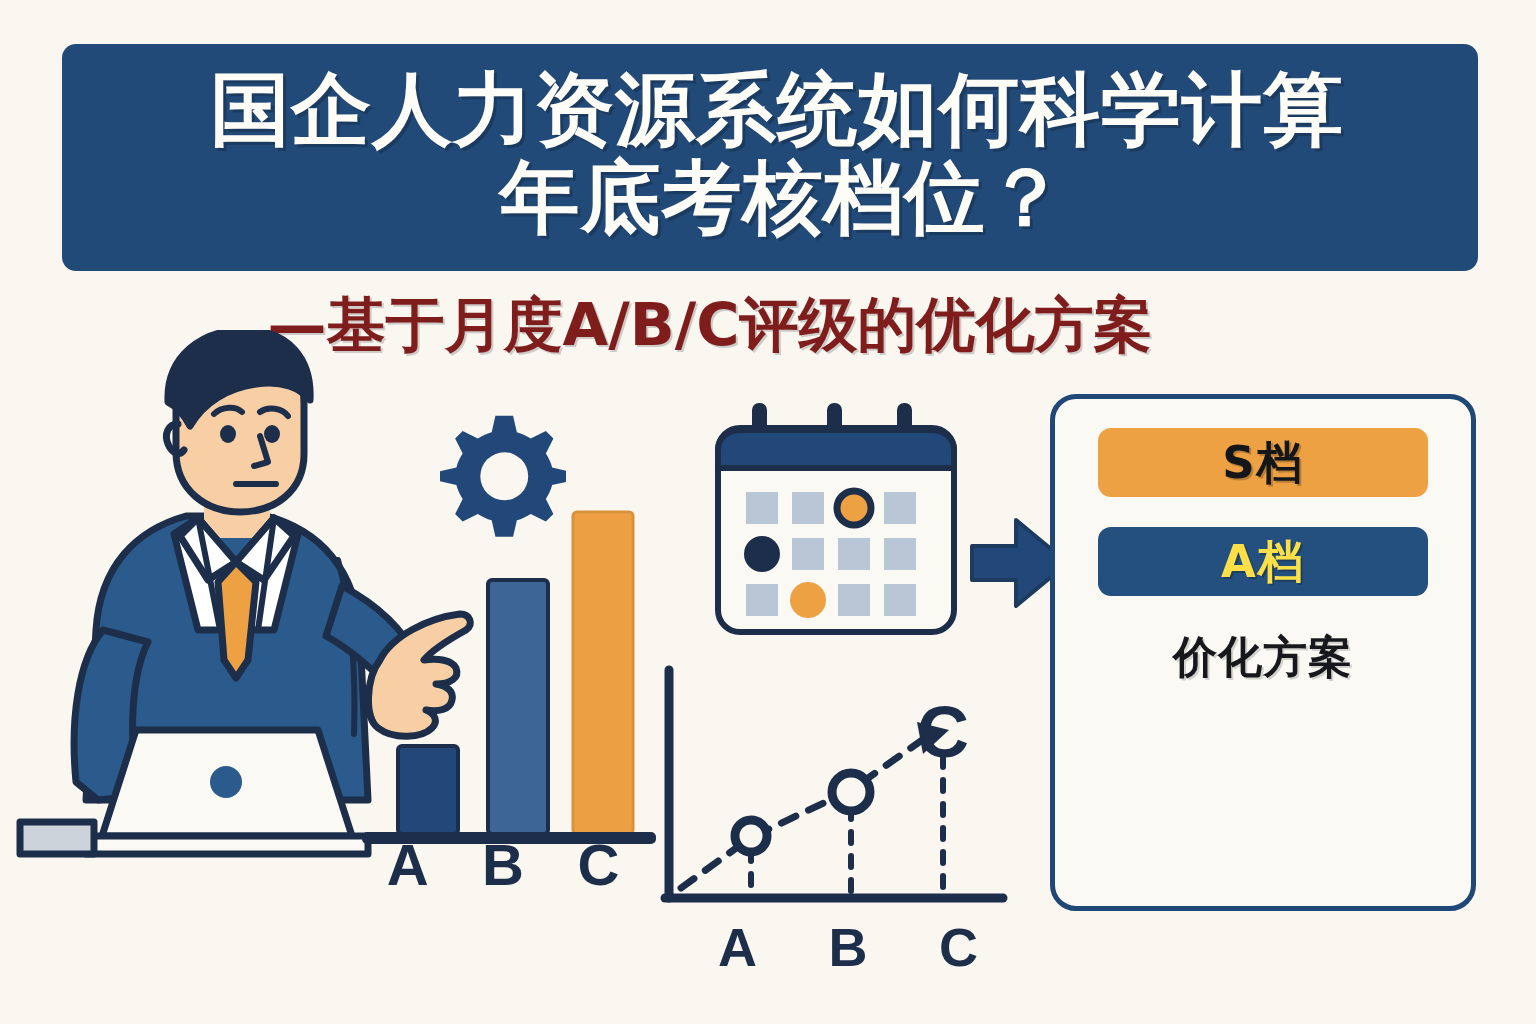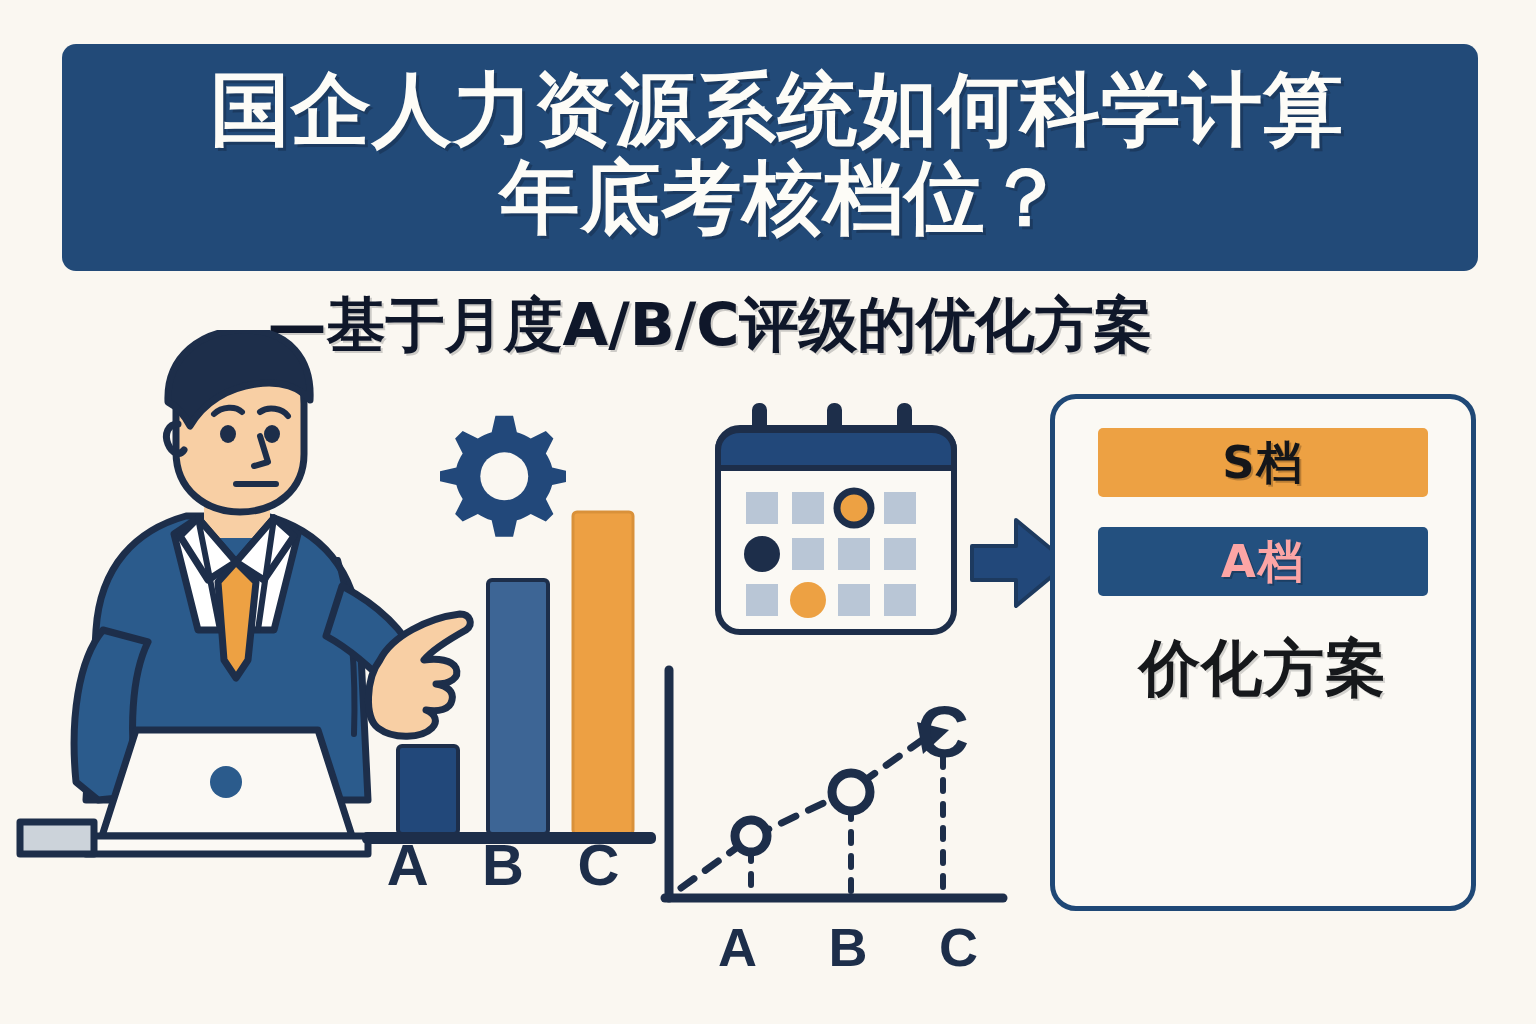--- a/index.html
+++ b/index.html
@@ -51,21 +51,21 @@
   .title-line.second { margin-top: 4px; margin-left: 12px; }
 
   .subtitle {
     position: absolute;
     left: 0;
     top: 286px;
     width: 1420px;
     text-align: center;
     font-size: 59px;
     font-weight: bold;
-    color: #0f172a;
+    color: #7f1d1d;
     letter-spacing: 0px;
     white-space: nowrap;
     text-shadow: 2px 2px 0 rgba(120,120,120,0.35);
     font-family: "DejaVu Sans", "Liberation Sans", sans-serif;
   }
 
   
   .person { position: absolute; left: 8px; top: 330px; width: 470px; height: 600px; }
 
   
@@ -126,35 +126,35 @@
     background: #fbf9f4;
     box-sizing: border-box;
     padding: 29px 17px 8px 17px;
     display: flex;
     flex-direction: column;
     align-items: center;
   }
   .grade-badge {
     width: 330px;
     height: 69px;
-    border-radius: 5px;
+    border-radius: 13px;
     display: flex;
     align-items: center;
     justify-content: center;
     margin-bottom: 30px;
     font-size: 45px;
     font-weight: bold;
     letter-spacing: 2px;
     font-family: "DejaVu Sans", "Liberation Sans", sans-serif;
     text-shadow: 2px 2px 0 rgba(0,0,0,0.22);
   }
   .grade-badge.accent { background: #eda143; color: #14161a; }
-  .grade-badge.base   { background: #23507f; color: #fca5a5; text-align: center; }
+  .grade-badge.base   { background: #23507f; color: #fde047; text-align: center; }
   .panel-footer {
-    font-size: 61px;
+    font-size: 44px;
     font-weight: bold;
     color: #16181b;
     letter-spacing: 1px;
     margin-top: 2px;
     font-family: "DejaVu Sans", "Liberation Sans", sans-serif;
     text-shadow: 2px 2px 0 rgba(120,120,120,0.3);
   }
 </style>
 </head>
 <body>

